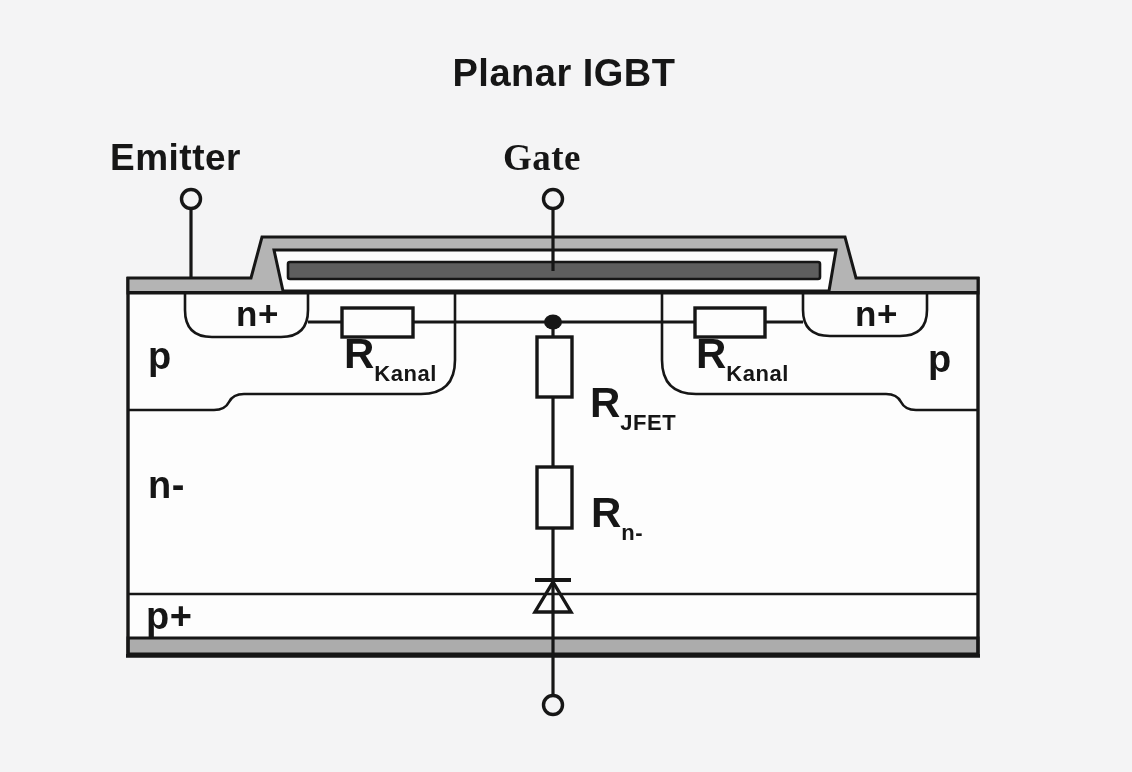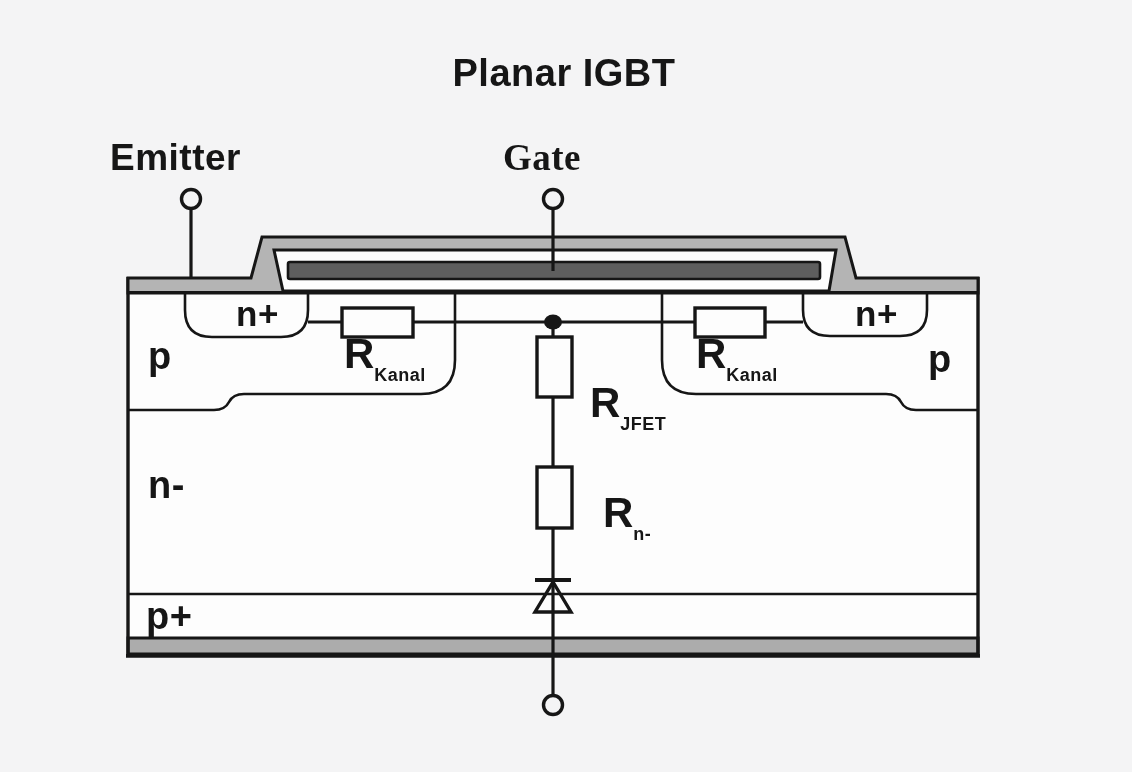--- a/index.html
+++ b/index.html
@@ -18,21 +18,21 @@
     line-height:1;
     white-space:nowrap;
     letter-spacing:0.5px;
   }
   .t38{font-size:38px;}
   .t37{font-size:37px;}
   .t35{font-size:35px;}
   .title{width:340px;text-align:center;}
   .rlabel{position:absolute;color:#161616;font-weight:bold;line-height:1;white-space:nowrap;}
   .rbase{font-size:42px;}
-  .rsub{font-size:18px;position:relative;top:13px;letter-spacing:0.5px;}
+  .rsub{font-size:22px;position:relative;top:13px;letter-spacing:0.5px;}
 </style>
 </head>
 <body>
 
 <div class="stage">
 
   <svg width="1132" height="772" viewBox="0 0 1132 772">
 
     <rect x="128" y="292" width="850" height="364" fill="#fdfdfd" stroke="none"></rect>
 
@@ -99,17 +99,17 @@
 
   <div class="rlabel" style="left:344px;top:333px;">
     <span class="rbase">R</span><span class="rsub">Kanal</span>
   </div>
   <div class="rlabel" style="left:696px;top:333px;">
     <span class="rbase">R</span><span class="rsub">Kanal</span>
   </div>
   <div class="rlabel" style="left:590px;top:382px;">
     <span class="rbase">R</span><span class="rsub">JFET</span>
   </div>
-  <div class="rlabel" style="left:591px;top:492px;margin-left:12px;">
+  <div class="rlabel" style="left:591px;top:492px;">
     <span class="rbase">R</span><span class="rsub">n-</span>
   </div>
 
 </div>
 
 </body></html>

